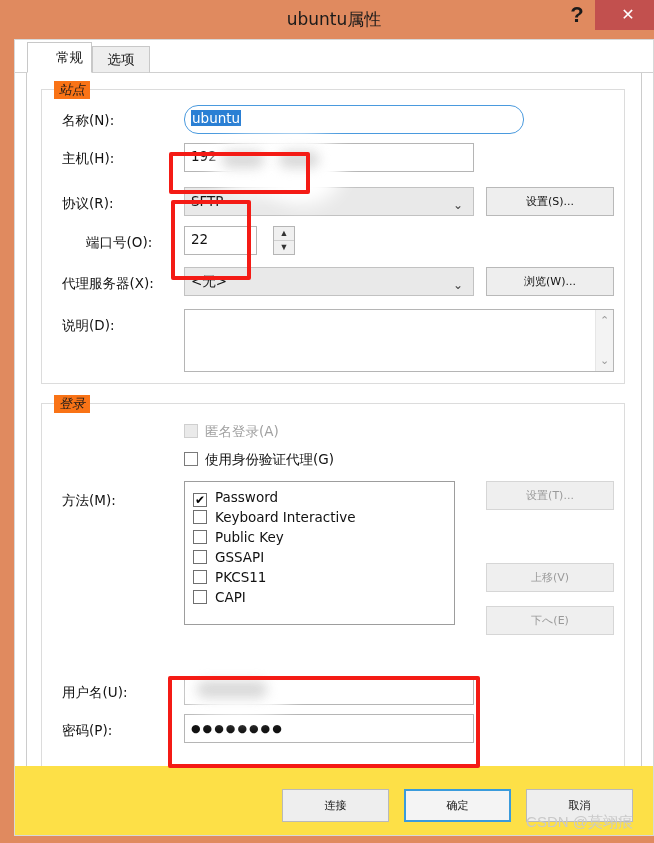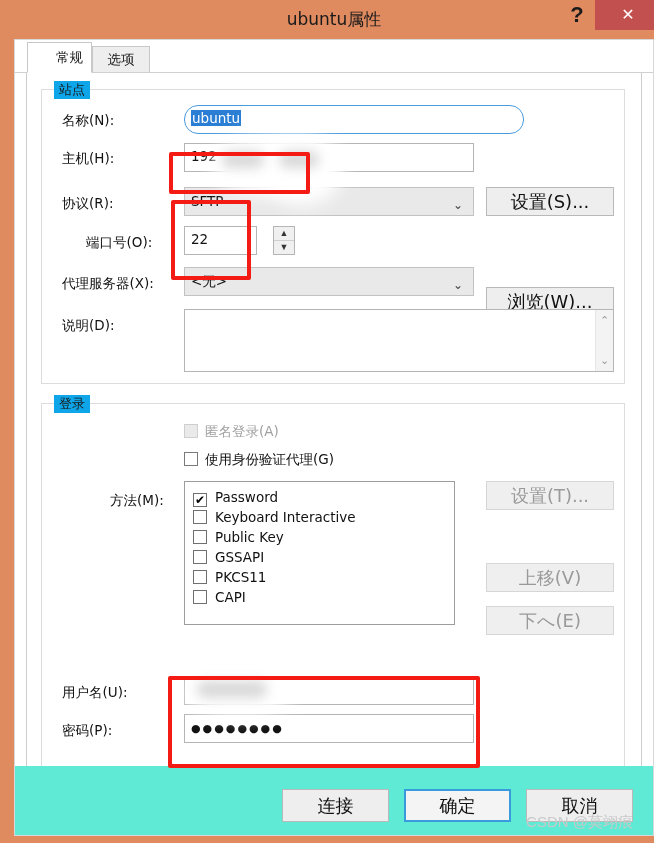--- a/index.html
+++ b/index.html
@@ -66,22 +66,22 @@
   .page{
     position:absolute;left:11px;top:33px;width:616px;height:724px;
     background:#ffffff;box-sizing:border-box;
     border:1px solid #cccccc;border-top:none;
   }
   .groupbox{
     position:absolute;box-sizing:border-box;
     border:1px solid #dcdcdc;
   }
   .group-title{
-    position:absolute;top:-9px;left:12px;background:#0ea5e9;
-    padding:0 5px;font-size:13px;color:#1a1a1a;
+    position:absolute;top:-9px;left:12px;background:#f97316;
+    padding:0 5px;font-size:13px;color:#1a1a1a;font-style:italic;
   }
   .lbl{
     position:absolute;font-size:13.5px;color:#111;white-space:nowrap;
     font-family:"DejaVu Sans","Liberation Sans",sans-serif;
   }
   .textbox{
     position:absolute;box-sizing:border-box;background:#fff;
     border:1px solid #b5b5b5;font-size:13.5px;color:#111;
     padding:2px 6px;line-height:20px;
     font-family:"DejaVu Sans","Liberation Sans",sans-serif;
@@ -92,21 +92,21 @@
     position:absolute;box-sizing:border-box;background:#e9e9e9;
     border:1px solid #c2c2c2;font-size:13.5px;color:#111;
     padding:3px 6px;line-height:20px;
     font-family:"DejaVu Sans","Liberation Sans",sans-serif;
   }
   .combo .chev{
     position:absolute;right:10px;top:7px;color:#444;font-size:12px;
   }
   .btn{
     position:absolute;box-sizing:border-box;background:#eeeeee;
-    border:1px solid #b9b9b9;font-size:18px;color:#111;
+    border:1px solid #b9b9b9;font-size:11px;color:#111;
     text-align:center;cursor:pointer;
     font-family:"DejaVu Sans","Liberation Sans",sans-serif;
   }
   .btn.disabled{color:#9a9a9a;background:#efefef;border-color:#d6d6d6;cursor:default;}
   .btn.default{border:2px solid #3a9bdc;background:#f4f4f4;}
   
   .spin{
     position:absolute;width:22px;box-sizing:border-box;
     border:1px solid #b5b5b5;background:#f0f0f0;
   }
@@ -152,21 +152,21 @@
     font-family:"DejaVu Sans","Liberation Sans",sans-serif;
   }
   .listitem .box{
     display:inline-block;width:14px;height:14px;box-sizing:border-box;
     border:1px solid #6f6f6f;background:#fff;vertical-align:-2px;
     margin-right:8px;text-align:center;line-height:12px;font-size:12px;color:#000;
   }
   
   .footer{
     position:absolute;left:7px;top:766px;width:640px;height:70px;
-    background:#5eead4;box-sizing:border-box;
+    background:#fde047;box-sizing:border-box;
     border:1px solid #d8d8d8;border-top:none;
   }
   
   .redbox{
     position:absolute;border:4px solid #f41b15;box-sizing:border-box;
     pointer-events:none;z-index:20;border-radius:2px;
   }
   
   .blur{
     position:absolute;pointer-events:none;z-index:5;
@@ -234,21 +234,21 @@
       <div class="spin" style="left:246px;top:153px;height:29px;">
         <div>▲</div>
         <div>▼</div>
       </div>
 
       <div class="lbl" style="left:35px;top:202px;">代理服务器(X):</div>
       <div class="combo" style="left:157px;top:194px;width:290px;height:29px;">
         <span>&lt;无&gt;</span>
         <span class="chev">⌄</span>
       </div>
-      <div class="btn" style="left:459px;top:194px;width:128px;height:29px;line-height:27px;margin-top:20px;">浏览(W)...</div>
+      <div class="btn" style="left:459px;top:194px;width:128px;height:29px;line-height:27px;">浏览(W)...</div>
 
       <div class="lbl" style="left:35px;top:244px;">说明(D):</div>
       <div class="ta" style="left:157px;top:236px;width:430px;height:63px;">
         <div class="sb">
           <div class="ar up">⌃</div>
           <div class="ar dn">⌄</div>
         </div>
       </div>
 
       <div class="groupbox" style="left:14px;top:330px;width:584px;height:375px;">
@@ -256,21 +256,21 @@
       </div>
 
       <div class="cb dis" style="left:157px;top:350px;">
         <span class="box"></span><span>匿名登录(A)</span>
       </div>
 
       <div class="cb" style="left:157px;top:378px;">
         <span class="box"></span><span>使用身份验证代理(G)</span>
       </div>
 
-      <div class="lbl" style="left:35px;top:419px;margin-left:48px;">方法(M):</div>
+      <div class="lbl" style="left:35px;top:419px;">方法(M):</div>
       <div class="listbox" style="left:157px;top:408px;width:271px;height:144px;">
         <div class="listitem" style="margin-top:5px;">
           <span class="box">✔</span><span>Password</span>
         </div>
         <div class="listitem">
           <span class="box"></span><span>Keyboard Interactive</span>
         </div>
         <div class="listitem">
           <span class="box"></span><span>Public Key</span>
         </div>

